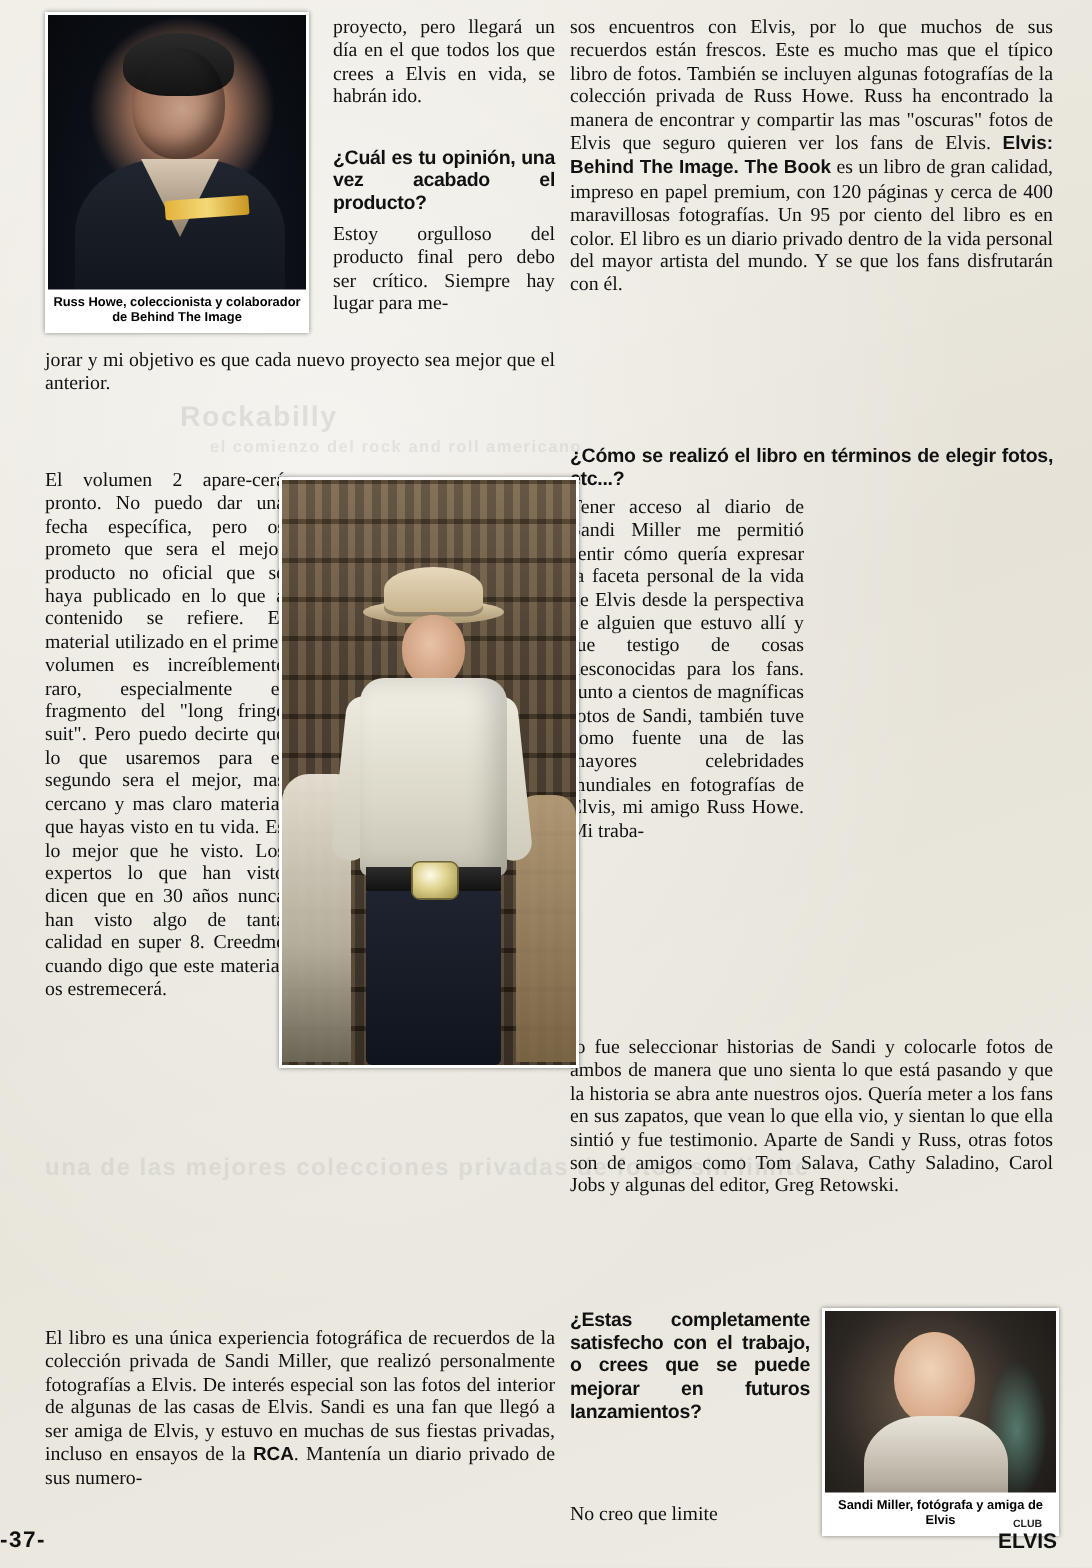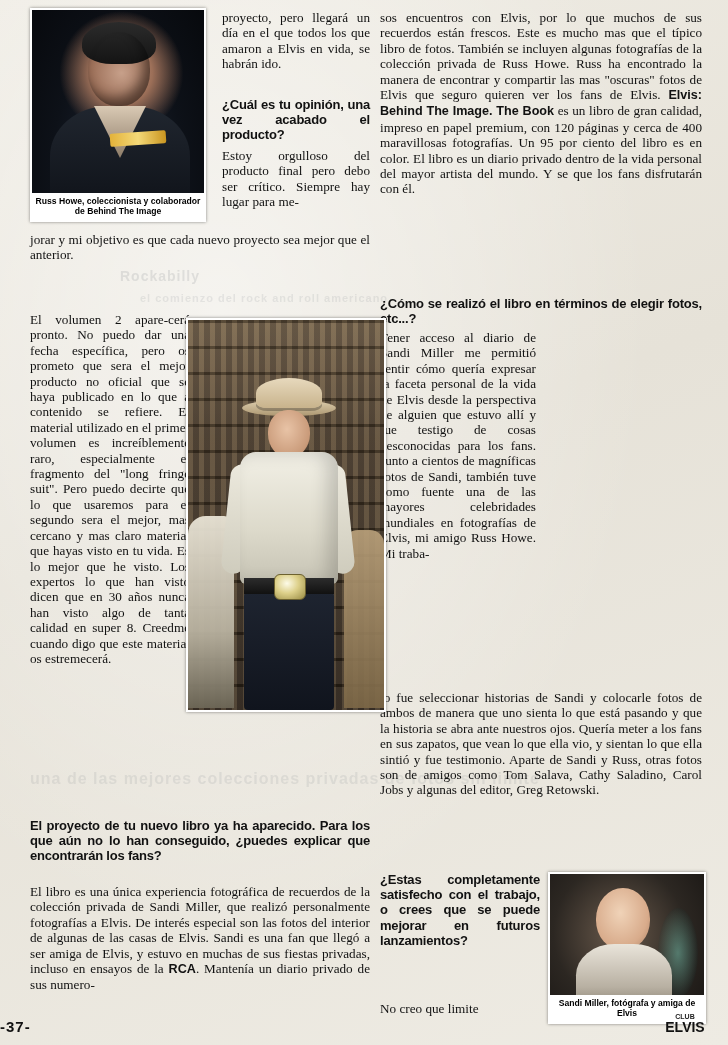--- a/index.html
+++ b/index.html
@@ -26,21 +26,21 @@
   }
   .ghost {
     position: absolute;
     font-family: "Liberation Sans", sans-serif;
     font-weight: bold;
     color: rgba(120,125,135,0.18);
     letter-spacing: 1px;
     z-index: 0;
     white-space: nowrap;
   }
-  .ghost.g1 { left: 120px; top: 268px; font-size: 14px; }
+  .ghost.g1 { left: 120px; top: 268px; font-size: 19px; }
   .ghost.g2 { left: 140px; top: 292px; font-size: 11px; color: rgba(120,125,135,0.14); }
   .ghost.g3 { left: 30px;  top: 770px; font-size: 16px; color: rgba(120,125,135,0.14); }
 
   .content {
     position: relative;
     z-index: 2;
     width: 728px;
     height: 1045px;
   }
 
@@ -333,43 +333,40 @@
     <div class="img">
       <div class="deco"></div>
       <div class="hair"></div>
       <div class="head"></div>
       <div class="body"></div>
     </div>
     <div class="caption">Sandi Miller, fotógrafa y amiga de Elvis</div>
   </div>
 
   <div class="col" id="col1-a">
-    <p>proyecto, pero llegará un día en el que todos los que amaron a Elvis en vida, se habrán ido.</p>
+    <p>proyecto, pero llegará un día en el que todos los que crees a Elvis en vida, se habrán ido.</p>
   </div>
 
   <div class="col" id="col1-q1">
     <span class="q">¿Cuál es tu opinión, una vez acabado el producto?</span>
   </div>
 
   <div class="col" id="col1-b">
     <p>Estoy orgulloso del producto final pero debo ser crítico. Siempre hay lugar para me-</p>
   </div>
 
   <div class="col" id="col1-c">
     <p>jorar y mi objetivo es que cada nuevo proyecto sea mejor que el anterior.</p>
   </div>
 
 
   <div class="col" id="col1-d">
     <p>El volumen 2 apare-cerá pronto. No puedo dar una fecha específica, pero os prometo que sera el mejor producto no oficial que se haya publicado en lo que a contenido se refiere. El material utilizado en el primer volumen es increíblemente raro, especialmente el fragmento del "long fringe suit". Pero puedo decirte que lo que usaremos para el segundo sera el mejor, mas cercano y mas claro material que hayas visto en tu vida. Es lo mejor que he visto. Los expertos lo que han visto dicen que en 30 años nunca han visto algo de tanta calidad en super 8. Creedme cuando digo que este material os estremecerá.</p>
   </div>
 
-  <div class="col" id="col1-q3">
-    <span class="q">El proyecto de tu nuevo libro ya ha aparecido. Para los que aún no lo han conseguido, ¿puedes explicar que encontrarán los fans?</span>
-  </div>
 
   <div class="col" id="col1-e">
     <p><span>El libro es una única experiencia fotográfica de recuerdos de la colección privada de Sandi Miller, que realizó personalmente fotografías a Elvis. De interés especial son las fotos del interior de algunas de las casas de Elvis. Sandi es una fan que llegó a ser amiga de Elvis, y estuvo en muchas de sus fiestas privadas, incluso en ensayos de la </span><span class="bold-inline">RCA</span><span>. Mantenía un diario privado de sus nume­ro-</span></p>
   </div>
 
   <div class="col" id="col2-a">
     <p><span>sos encuentros con Elvis, por lo que muchos de sus recuerdos están frescos. Este es mucho mas que el típico libro de fotos. También se incluyen algunas fotografías de la colección privada de Russ Howe. Russ ha encontrado la manera de encontrar y compartir las mas "oscuras" fotos de Elvis que seguro quieren ver los fans de Elvis. </span><span class="bold-inline">Elvis: Behind The Image. The Book</span><span> es un libro de gran calidad, impreso en papel premium, con 120 páginas y cerca de 400 maravillosas fotografías. Un 95 por ciento del libro es en color. El libro es un diario privado dentro de la vida personal del mayor artista del mundo. Y se que los fans disfrutarán con él.</span></p>
   </div>
 
   <div class="col" id="col2-q1">

